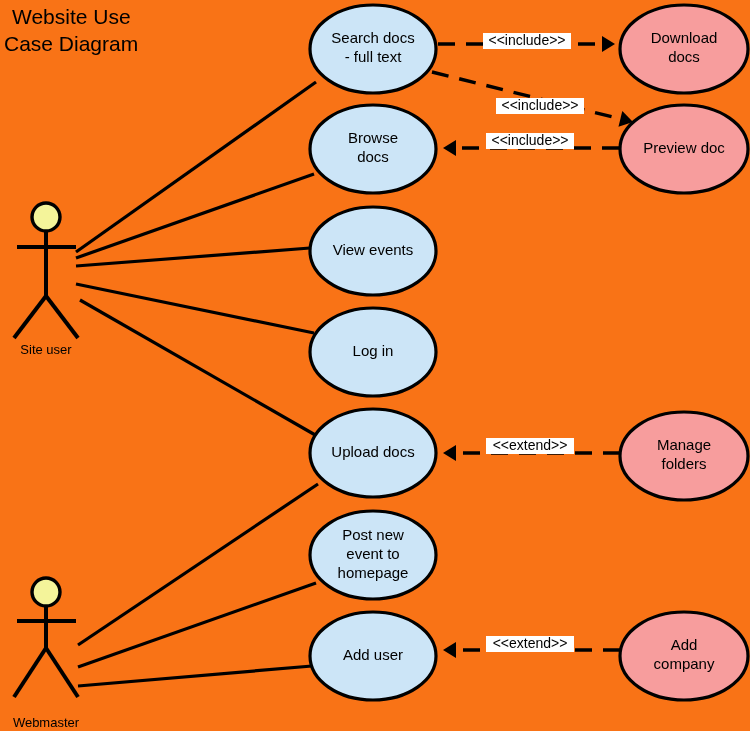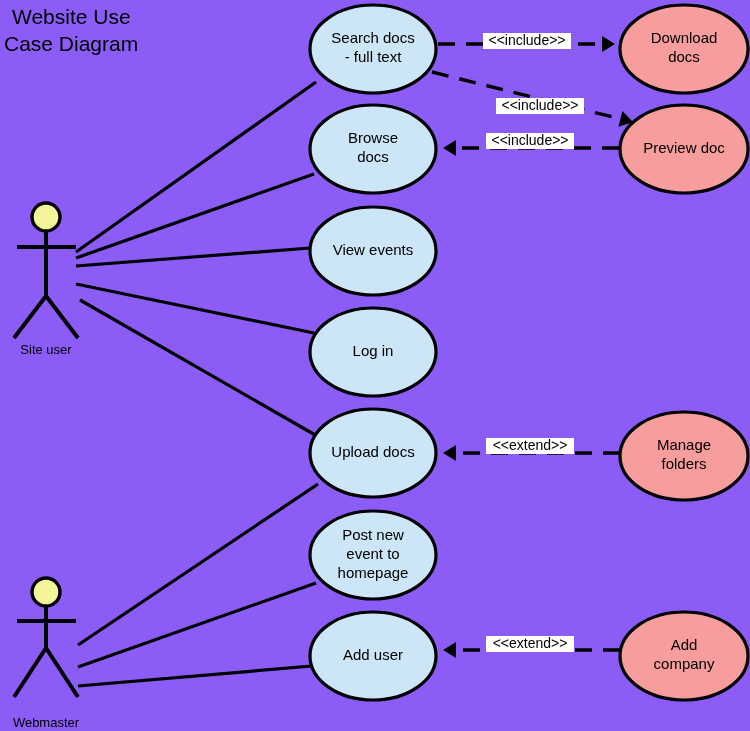--- a/index.html
+++ b/index.html
@@ -10,21 +10,21 @@
   body {
     width: 750px;
     height: 731px;
     font-family: "Liberation Sans", sans-serif;
     overflow: hidden;
   }
   #diagram-root {
     position: relative;
     width: 750px;
     height: 731px;
-    background: #8b5cf6;
+    background: #f97316;
   }
   svg#uml-canvas {
     display: block;
     width: 750px;
     height: 731px;
   }
   .uc-ellipse {
     stroke: #000000;
     stroke-width: 3.2;
   }

